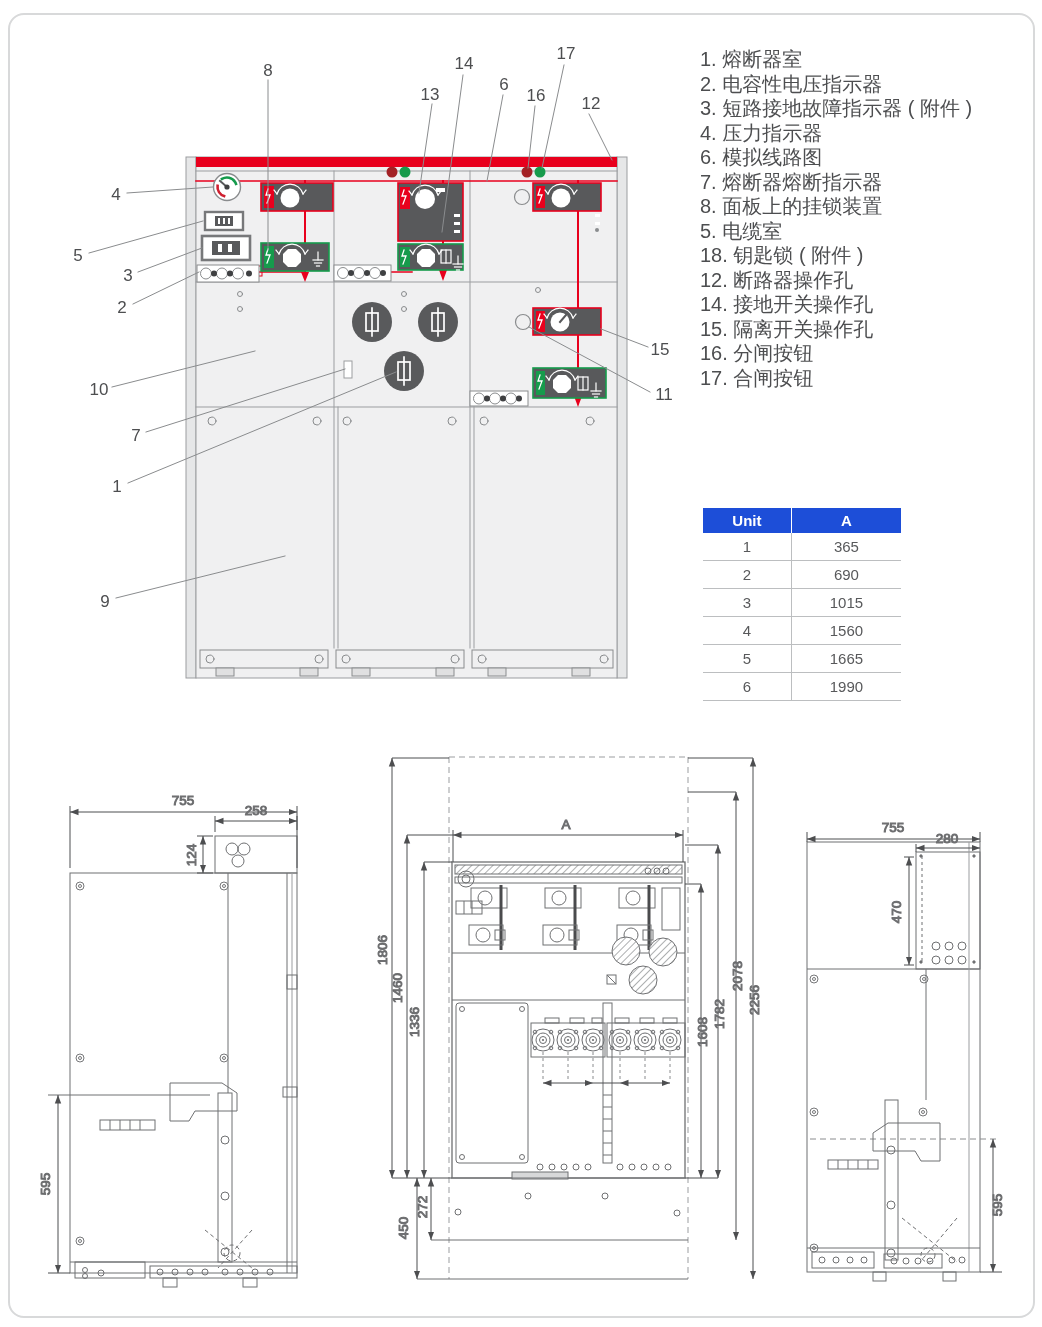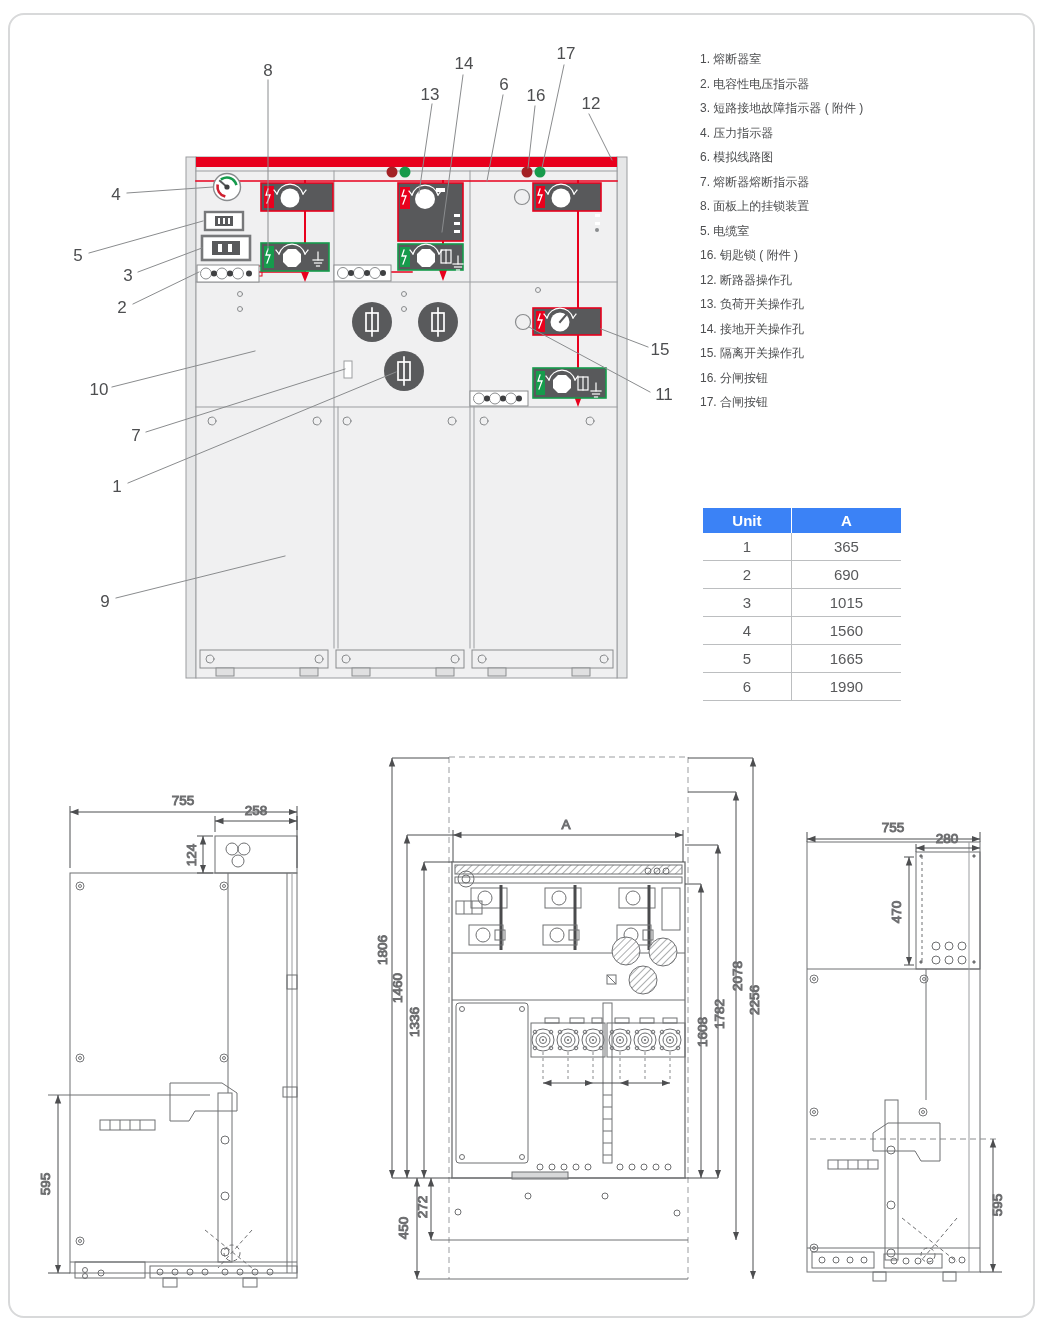--- a/index.html
+++ b/index.html
@@ -4,26 +4,26 @@
 <style>
   html,body{margin:0;padding:0;background:#fff;}
   .canvas{position:relative;width:1042px;height:1327px;background:#ffffff;overflow:hidden;
           font-family:"Liberation Sans","DejaVu Sans",sans-serif;}
   .page-frame{position:absolute;left:8px;top:13px;width:1023px;height:1301px;
               border:2px solid #d8d9da;border-radius:16px;}
   svg.art{position:absolute;left:0;top:0;width:1042px;height:1327px;}
 
   
   .legend{position:absolute;left:700px;top:47px;width:330px;}
-  .lg{font-size:12px;line-height:24.5px;color:#4d4e50;white-space:nowrap;}
+  .lg{font-size:20px;line-height:24.5px;color:#4d4e50;white-space:nowrap;}
 
   
   .spec{position:absolute;left:703px;top:508px;width:198px;border-collapse:collapse;
         font-size:15px;color:#58595b;text-align:center;}
-  .spec th{background:#3b82f6;color:#ffffff;font-weight:bold;height:23px;
+  .spec th{background:#1d4ed8;color:#ffffff;font-weight:bold;height:23px;
            border-right:1px solid #ffffff;font-size:15px;}
   .spec th:last-child{border-right:none;}
   .spec td{height:25px;border-bottom:1px solid #bcbec0;border-right:1px solid #bcbec0;}
   .spec td:last-child{border-right:none;}
   .spec .c1{width:88px;} .spec .c2{width:110px;}
 
   text{font-family:"Liberation Sans","DejaVu Sans",sans-serif;}
   .callout{font-size:17px;fill:#4d4e50;}
   .dim{font-size:13.5px;fill:#4d4e50;}
 </style>
@@ -598,23 +598,22 @@
 
   <div class="legend">
     <div class="lg">1. 熔断器室</div>
     <div class="lg">2. 电容性电压指示器</div>
     <div class="lg">3. 短路接地故障指示器 ( 附件 )</div>
     <div class="lg">4. 压力指示器</div>
     <div class="lg">6. 模拟线路图</div>
     <div class="lg">7. 熔断器熔断指示器</div>
     <div class="lg">8. 面板上的挂锁装置</div>
     <div class="lg">5. 电缆室</div>
-    <div class="lg">16. 钥匙锁 ( 附件 )</div>
+    <div class="lg">18. 钥匙锁 ( 附件 )</div>
     <div class="lg">12. 断路器操作孔</div>
-    <div class="lg">13. 负荷开关操作孔</div>
     <div class="lg">14. 接地开关操作孔</div>
     <div class="lg">15. 隔离开关操作孔</div>
     <div class="lg">16. 分闸按钮</div>
     <div class="lg">17. 合闸按钮</div>
   </div>
 
   <table class="spec">
     <thead>
       <tr>
         <th class="c1">Unit</th>

